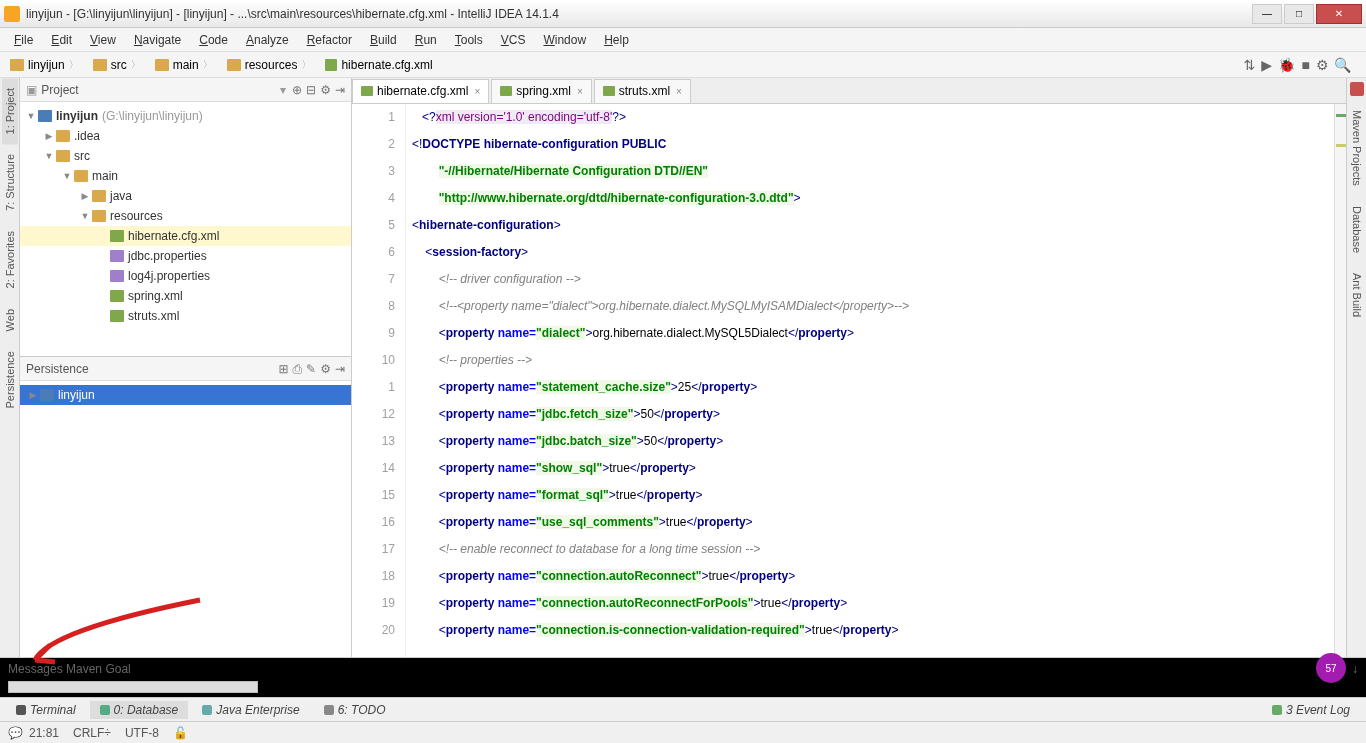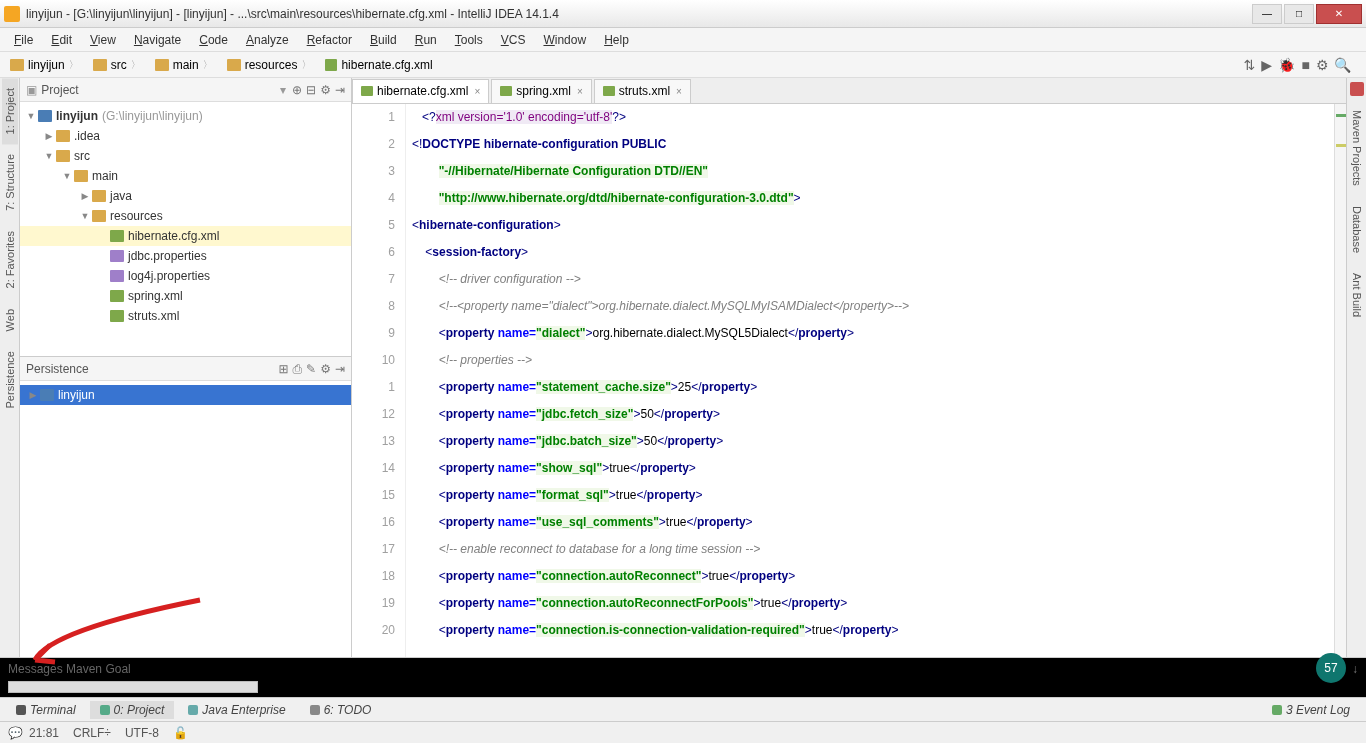--- a/index.html
+++ b/index.html
@@ -67,21 +67,21 @@
 .minimap .mark { position: absolute; width: 10px; height: 3px; left: 1px; }
 .msgarea { height: 40px; background: #000000; border-top: 1px solid #ccc; padding: 2px 8px; color: #666; font-size: 11px; }
 .bottombar { height: 24px; background: #f0f0f0; border-top: 1px solid #ccc; display: flex; align-items: center; padding: 0 6px; gap: 4px; }
 .bottombar .bt { padding: 2px 10px; color: #444; display: flex; align-items: center; gap: 4px; font-style: italic; }
 .bottombar .bt.active { background: #ddd; }
 .bottombar .bt .dot { width: 10px; height: 10px; border-radius: 2px; }
 .statusbar { height: 22px; background: #f0f0f0; border-top: 1px solid #ccc; display: flex; align-items: center; padding: 0 8px; color: #555; font-size: 11px; position: relative; }
 .statusbar .msg { flex: 1; }
 .statusbar .right { display: flex; gap: 14px; }
 .redarrow { position: absolute; left: 20px; top: 590px; pointer-events: none; z-index: 99; }
-.greencircle { position: absolute; right: 20px; bottom: 60px; width: 30px; height: 30px; border-radius: 50%; background: #0f766e; color: #fff; display: flex; align-items: center; justify-content: center; font-size: 12px; }
+.greencircle { position: absolute; right: 20px; bottom: 60px; width: 30px; height: 30px; border-radius: 50%; background: #a21caf; color: #fff; display: flex; align-items: center; justify-content: center; font-size: 10px; }
 </style>
 </head>
 <body>
 
 <div class="titlebar">
   <div class="icon"></div>
   <div class="title">linyijun - [G:\linyijun\linyijun] - [linyijun] - ...\src\main\resources\hibernate.cfg.xml - IntelliJ IDEA 14.1.4</div>
   <div class="winbtns">
     <div class="winbtn">—</div>
     <div class="winbtn">□</div>
@@ -307,21 +307,21 @@
   <div style="height:12px;background:#ddd;width:250px;margin-top:3px;border:1px solid #bbb"></div>
 </div>
 
 <div class="bottombar" id="bottombar">
 <div class="bt">
       <span class="dot" style="background:#555"></span>
       <span>Terminal</span>
     </div>
     <div class="bt active">
       <span class="dot" style="background:#5a8"></span>
-      <span>0: Project</span>
+      <span>0: Database</span>
     </div>
     <div class="bt">
       <span class="dot" style="background:#6aa"></span>
       <span>Java Enterprise</span>
     </div>
     <div class="bt">
       <span class="dot" style="background:#888"></span>
       <span>6: TODO</span>
     </div>
     <div style="flex: 1 1 0%;"></div>

